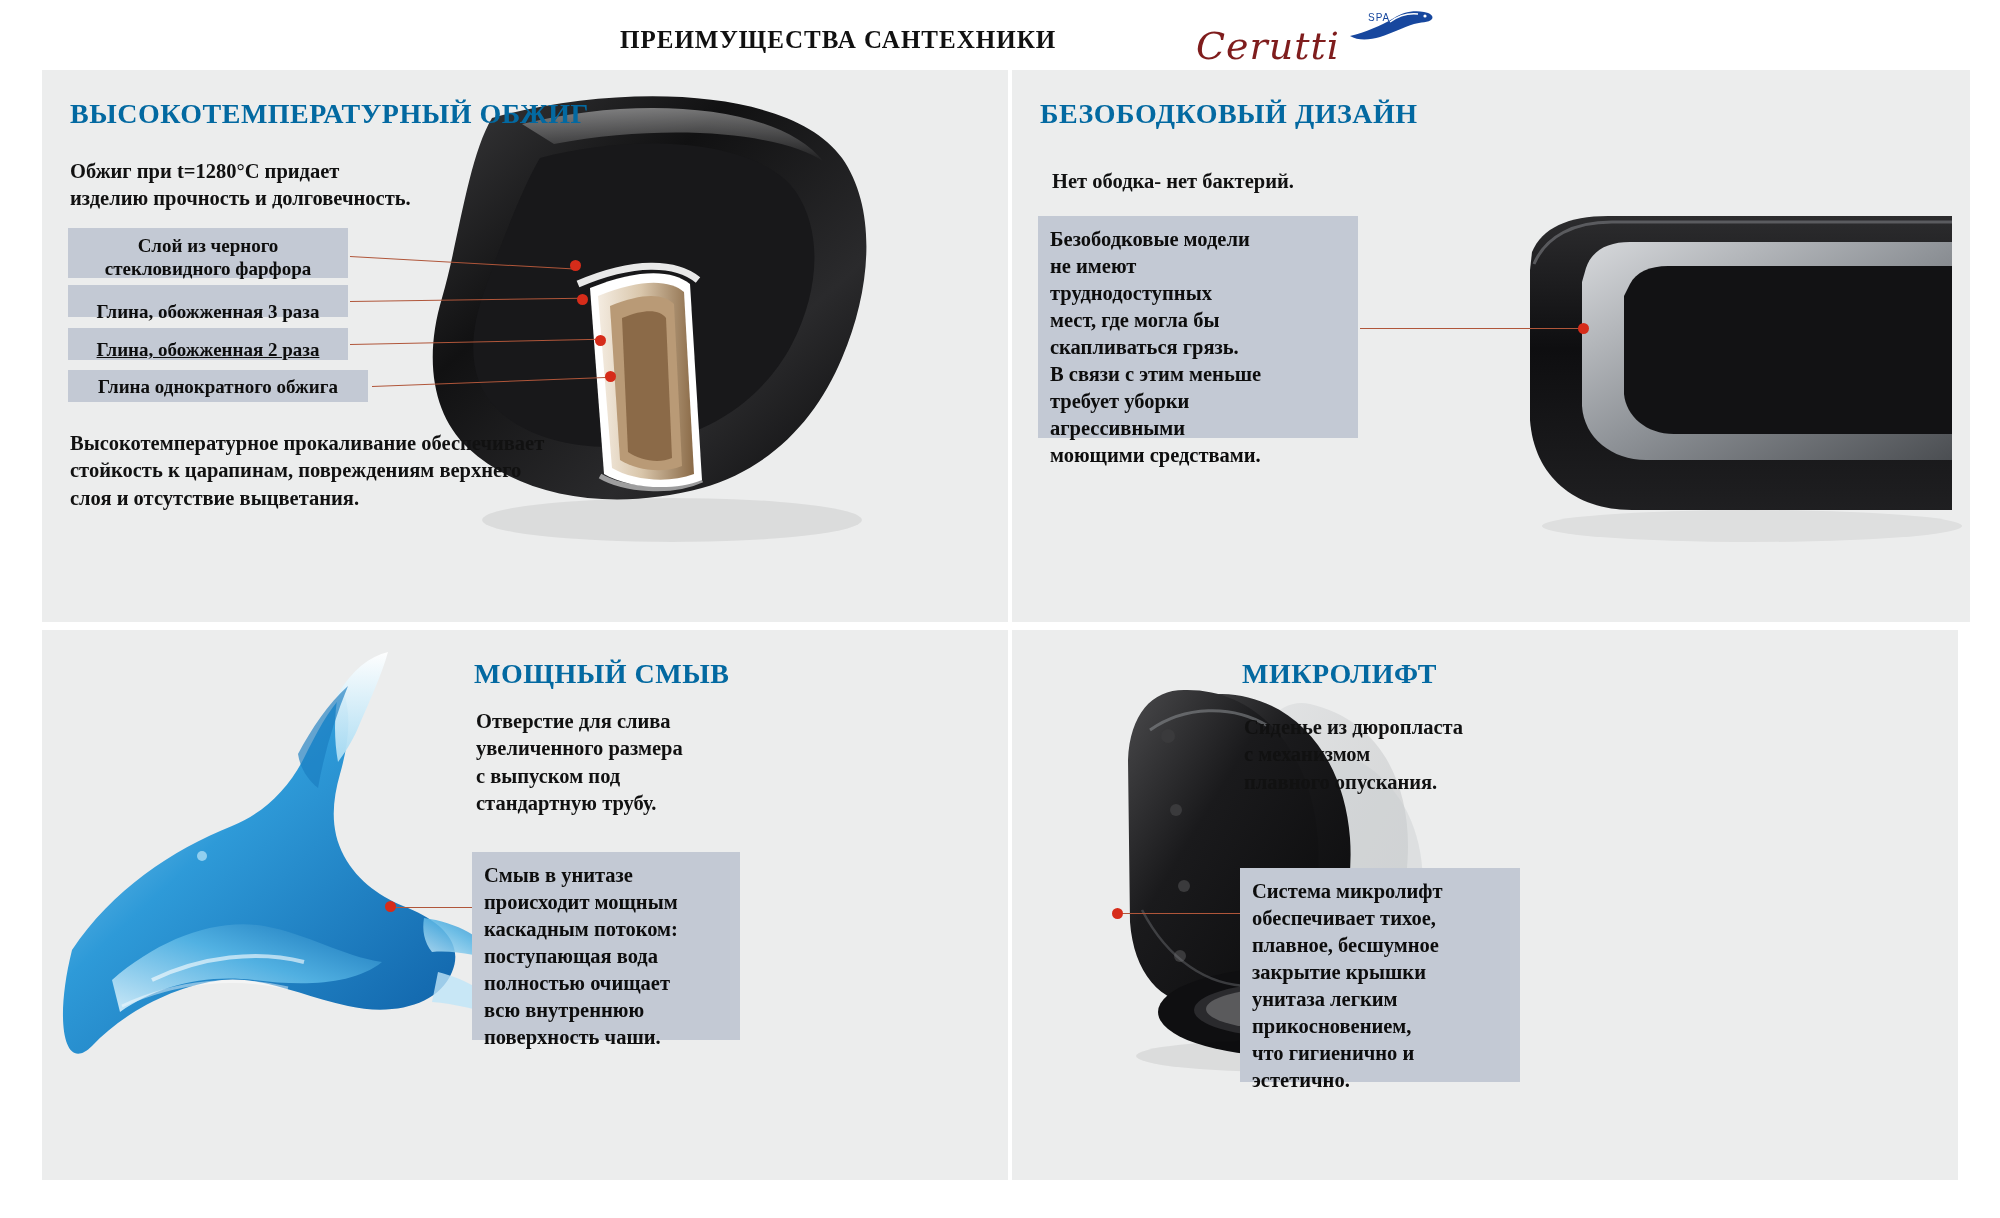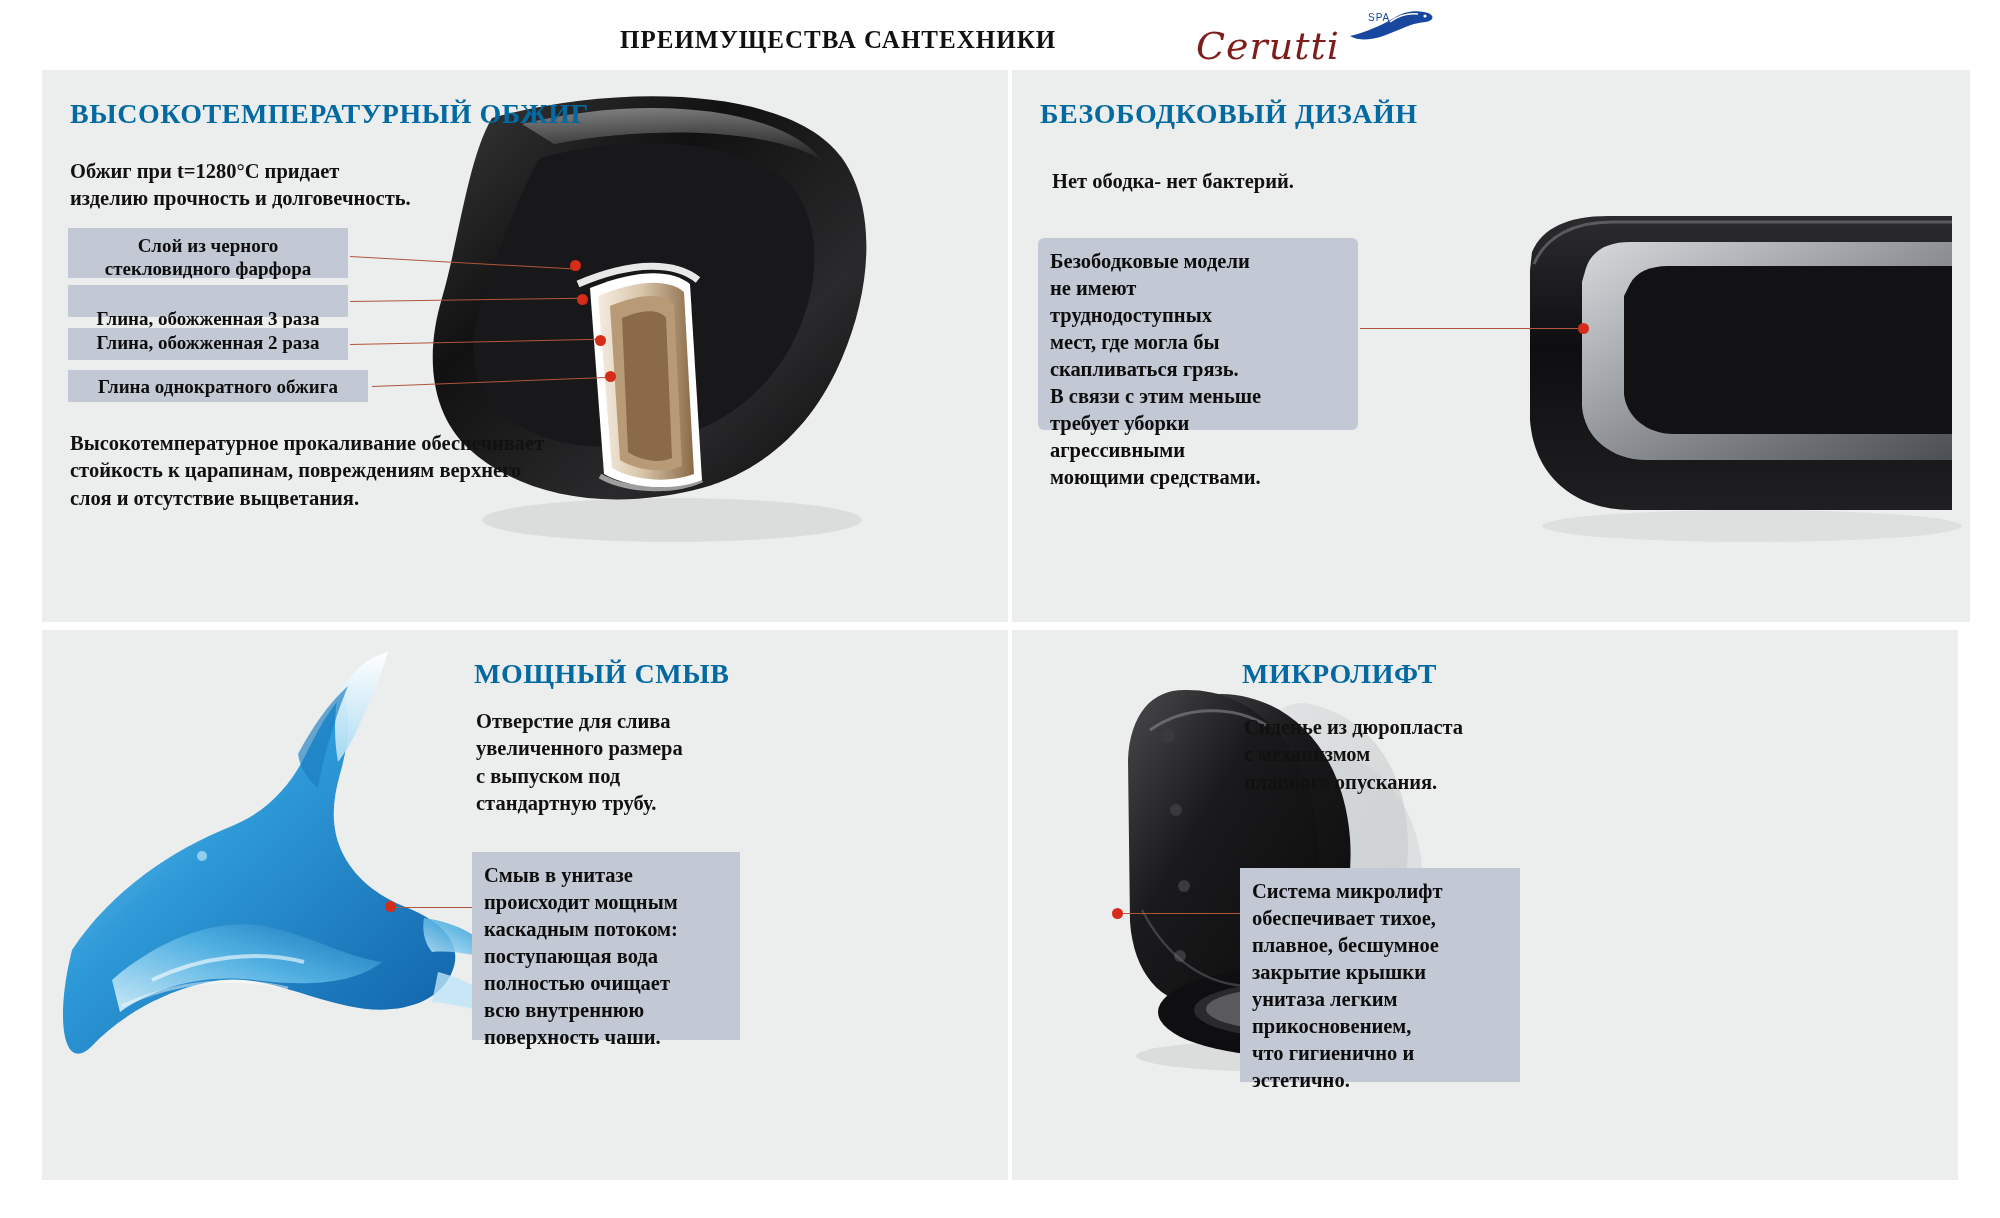--- a/index.html
+++ b/index.html
@@ -214,22 +214,22 @@
       <ellipse cx="300" cy="432" rx="190" ry="22" fill="#000000" opacity="0.07"></ellipse>
     </svg>
 
     <div class="panel-title" style="left:28px; top:28px;">ВЫСОКОТЕМПЕРАТУРНЫЙ ОБЖИГ</div>
 
     <div class="body-text" style="left:28px; top:88px; width:560px;">Обжиг при t=1280°С придает
 изделию  прочность и долговечность.</div>
 
     <div class="layer-label" style="left:26px; top:158px; width:280px; height:50px;">Слой из черного
 стекловидного фарфора</div>
-    <div class="layer-label" style="left:26px; top:215px; width:280px; height:32px; padding-top:22px;">Глина, обожженная 3 раза</div>
-    <div class="layer-label" style="left:26px; top:258px; width:280px; height:32px; padding-top:3px;">Глина, обожженная 2 раза</div>
+    <div class="layer-label" style="left:26px; top:215px; width:280px; height:32px; padding-top:15px;">Глина, обожженная 3 раза</div>
+    <div class="layer-label" style="left:26px; top:258px; width:280px; height:32px; padding-top:10px;text-decoration:underline;">Глина, обожженная 2 раза</div>
     <div class="layer-label" style="left:26px; top:300px; width:300px; height:32px; padding-top:5px;">Глина однократного обжига</div>
 
     <div class="leader" style="left:308px; top:186px; width:225px; transform: rotate(3.2deg);"></div>
     <div class="dot" style="left:528px; top:190px;"></div>
 
     <div class="leader" style="left:308px; top:231px; width:232px; transform: rotate(-0.8deg);"></div>
     <div class="dot" style="left:535px; top:224px;"></div>
 
     <div class="leader" style="left:308px; top:274px; width:250px; transform: rotate(-1.2deg);"></div>
     <div class="dot" style="left:553px; top:265px;"></div>
@@ -268,21 +268,21 @@
                C134 224, 114 206, 112 184 L112 86 Z" fill="#121214"></path>
 
       <path d="M22 54 C34 26, 62 12, 100 12 L440 12" stroke="#6f7175" stroke-width="3" fill="none" opacity="0.7"></path>
       <ellipse cx="240" cy="316" rx="210" ry="16" fill="#000000" opacity="0.06"></ellipse>
     </svg>
 
     <div class="panel-title" style="left:28px; top:28px;">БЕЗОБОДКОВЫЙ ДИЗАЙН</div>
 
     <div class="body-text" style="left:40px; top:98px; width:420px;">Нет ободка- нет бактерий.</div>
 
-    <div class="callout" style="left:26px; top:168px; width:320px; height:192px;border-radius:6px;">Безободковые модели
+    <div class="callout" style="left:26px; top:146px; width:320px; height:222px;">Безободковые модели
 не имеют
 труднодоступных
 мест, где могла бы
 скапливаться грязь.
 В связи с этим  меньше
 требует уборки
 агрессивными
 моющими средствами.</div>
 
     <div class="leader" style="left:348px; top:258px; width:222px;"></div>

